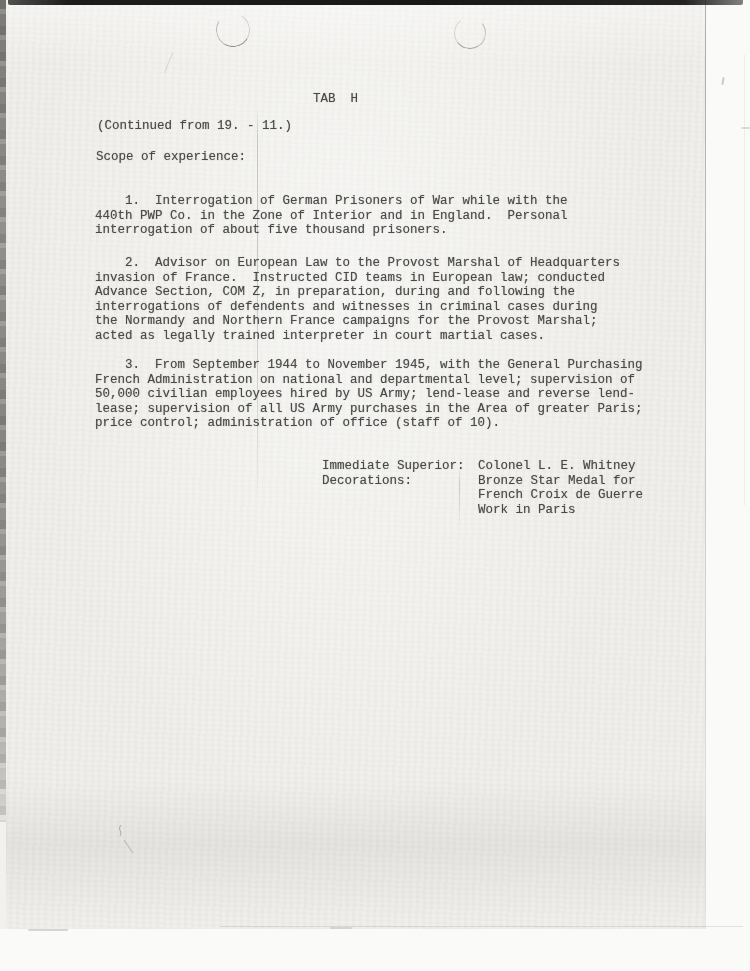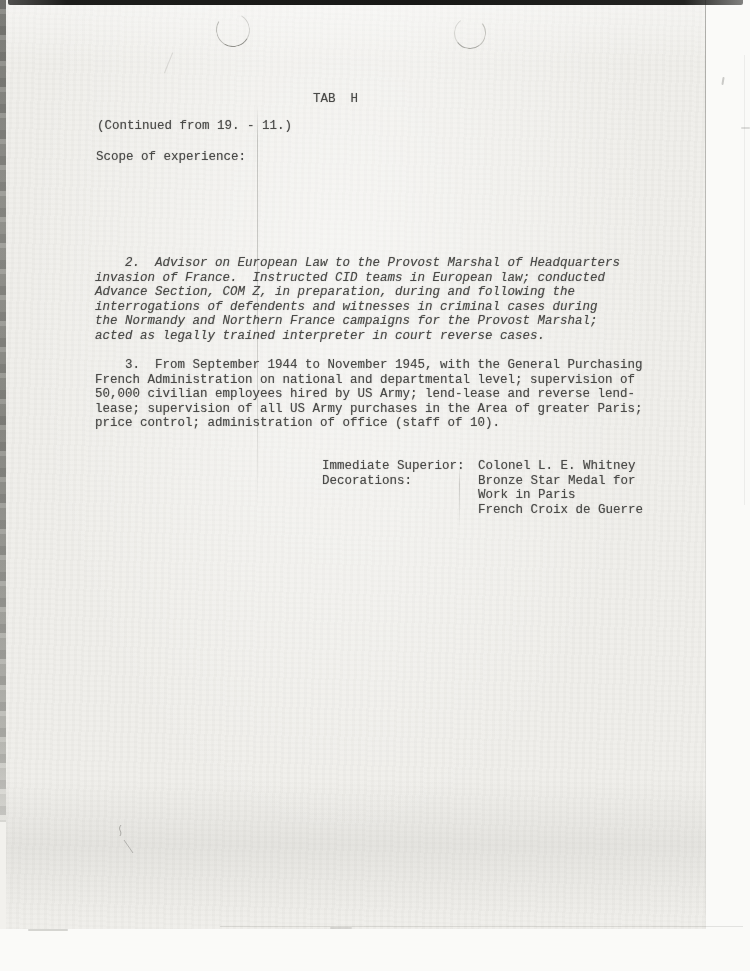--- a/index.html
+++ b/index.html
@@ -112,21 +112,21 @@
     font-family:"Liberation Mono","DejaVu Sans Mono",monospace;
     font-size:12.5px;line-height:14.5px;
     color:#4a4a48;
     text-shadow:0 0 1px rgba(86,86,82,0.55);
   }
   .line{white-space:pre;}
   .blk-tab{left:313px;top:92px;}
   .blk-continued{left:97px;top:119px;}
   .blk-intro{left:96px;top:150px;}
   .blk-p1{left:95px;top:194px;}
-  .blk-p2{left:95px;top:256px;font-style:italic;}
+  .blk-p2{left:95px;top:256px;}
   .blk-p3{left:95px;top:358px;}
   .blk-superior{left:322px;top:459px;}
   .sup-row{white-space:pre;display:flex;}
   .sup-label{display:inline-block;width:156px;white-space:pre;}
   .sup-value{white-space:pre;}
 </style>
 </head>
 <body>
 
 <div class="scan">
@@ -163,28 +163,33 @@
     </div>
 
     <div class="tw blk-continued">
       <div class="line">(Continued from 19. - 11.)</div>
     </div>
 
     <div class="tw blk-intro">
       <div class="line">Scope of experience:</div>
     </div>
 
+    <div class="tw blk-p1">
+      <div class="line">    1.  Interrogation of German Prisoners of War while with the</div>
+      <div class="line">440th PWP Co. in the Zone of Interior and in England.  Personal</div>
+      <div class="line">interrogation of about five thousand prisoners.</div>
+    </div>
 
     <div class="tw blk-p2">
       <div class="line">    2.  Advisor on European Law to the Provost Marshal of Headquarters</div>
       <div class="line">invasion of France.  Instructed CID teams in European law; conducted</div>
       <div class="line">Advance Section, COM Z, in preparation, during and following the</div>
       <div class="line">interrogations of defendents and witnesses in criminal cases during</div>
       <div class="line">the Normandy and Northern France campaigns for the Provost Marshal;</div>
-      <div class="line">acted as legally trained interpreter in court reverse cases.</div>
+      <div class="line">acted as legally trained interpreter in court martial cases.</div>
     </div>
 
     <div class="tw blk-p3">
       <div class="line">    3.  From September 1944 to November 1945, with the General Purchasing</div>
       <div class="line">French Administration on national and departmental level; supervision of</div>
       <div class="line">50,000 civilian employees hired by US Army; lend-lease and reverse lend-</div>
       <div class="line">lease; supervision of all US Army purchases in the Area of greater Paris;</div>
       <div class="line">price control; administration of office (staff of 10).</div>
     </div>
 
@@ -192,22 +197,22 @@
       <div class="sup-row">
         <span class="sup-label">Immediate Superior:</span>
         <span class="sup-value">Colonel L. E. Whitney</span>
       </div>
       <div class="sup-row">
         <span class="sup-label">Decorations:</span>
         <span class="sup-value">Bronze Star Medal for</span>
       </div>
       <div class="sup-row">
         <span class="sup-label"></span>
+        <span class="sup-value">French Croix de Guerre</span>
+      </div>
+      <div class="sup-row">
+        <span class="sup-label"></span>
         <span class="sup-value">Work in Paris</span>
-      </div>
-      <div class="sup-row">
-        <span class="sup-label"></span>
-        <span class="sup-value">French Croix de Guerre</span>
       </div>
     </div>
 
   </div>
 </div>
 
 </body></html>

